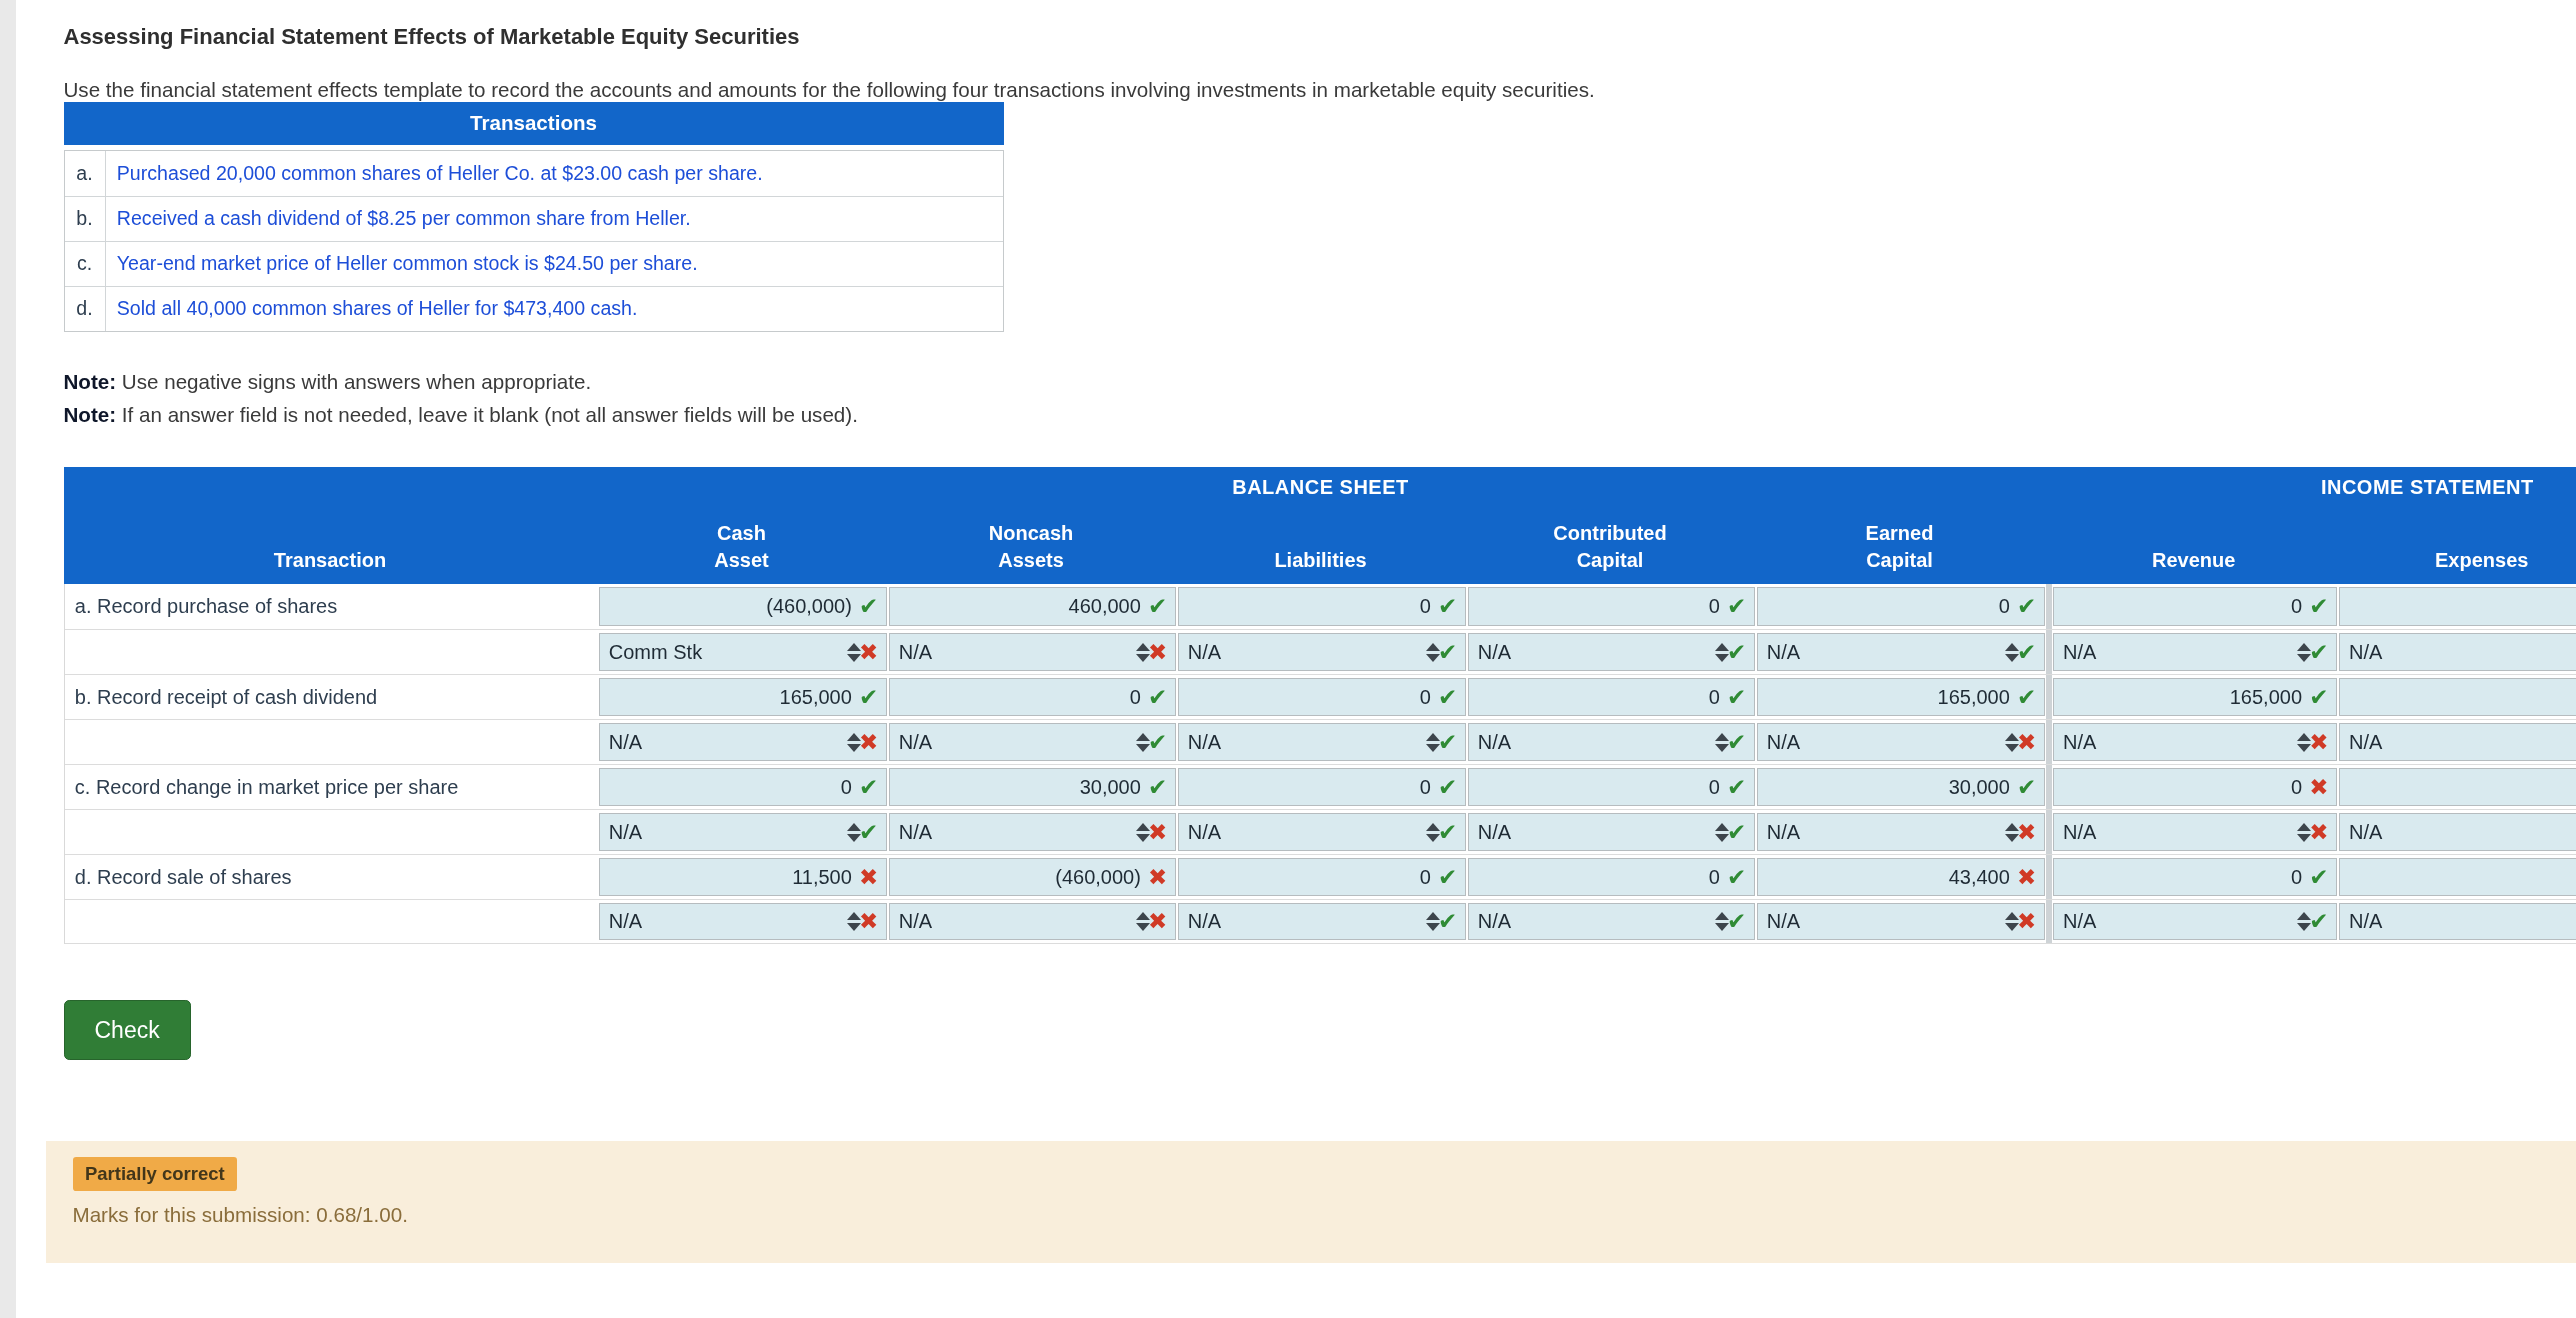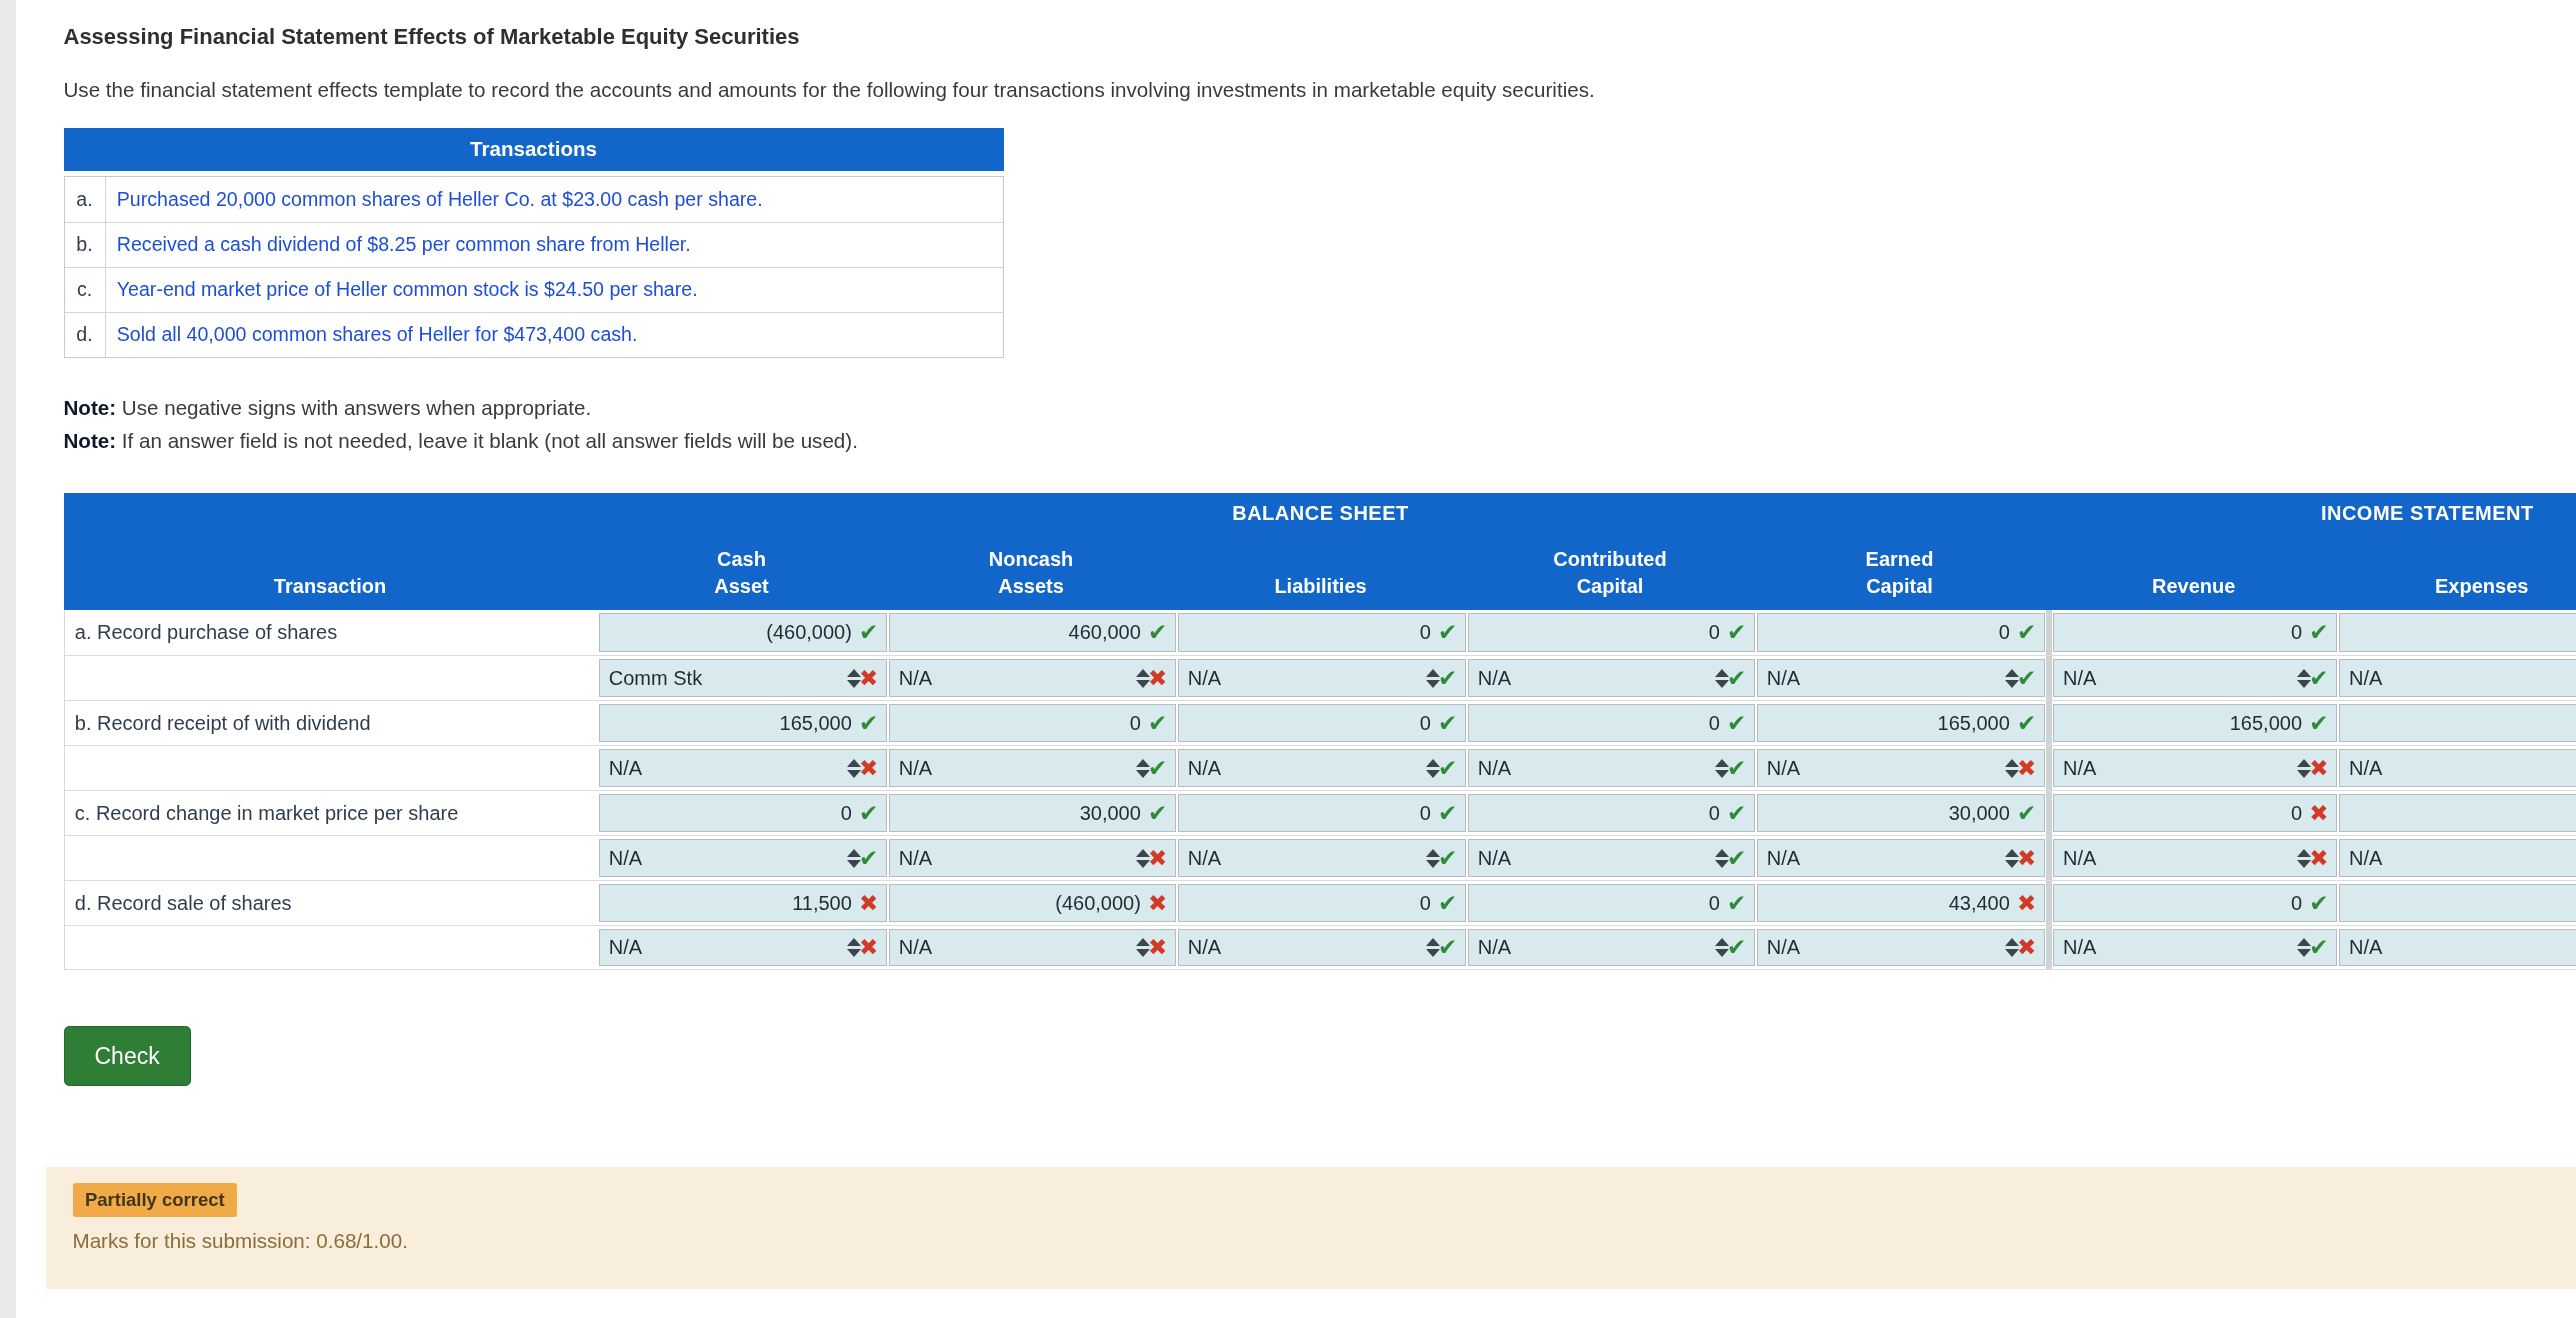--- a/index.html
+++ b/index.html
@@ -13,21 +13,21 @@
   .page {
     position:absolute; left:15.5px; top:0; width:2777px; height:1318px;
     background:#ffffff;
   }
   .content { padding:15.5px 0 0 48px; }
 
   h1.title { font-size:22px; font-weight:bold; color:#2f2f2f; margin:8.2px 0 0 0; }
   p.intro  { font-size:20.6px; color:#3a3a3a; margin:28px 0 0 0; }
 
   
-  .trans-table { width:940px; margin-top:26px; }
+  .trans-table { width:940px; }
   .trans-header {
     height:43px; background:#1266c9; color:#ffffff;
     font-size:20.6px; font-weight:bold;
     display:flex; align-items:center; justify-content:center;
   }
   .trans-body { margin-top:5.2px; border:1px solid #c6cacc; }
   .trans-row { display:flex; height:45px; border-top:1px solid #d2d6d8; }
   .trans-row:first-child { border-top:none; }
   .trans-letter {
     width:41px; border-right:1px solid #d2d6d8; color:#2e3e4f;
@@ -247,21 +247,21 @@
                     <span class="tri-down"></span>
                   </span>
                   <span class="mark correct">✔</span>
                 </span>
               </div>
               <div class="box account">
                 <span>N/A</span>
               </div>
             </div>
             <div class="fx-grid-cols frow">
-              <div class="flabel">b. Record receipt of with dividend</div>
+              <div class="flabel">b. Record receipt of cash dividend</div>
               <div class="box value">
                 <span>165,000</span>
                 <span class="mark correct">✔</span>
               </div>
               <div class="box value">
                 <span>0</span>
                 <span class="mark correct">✔</span>
               </div>
               <div class="box value">
                 <span>0</span>

